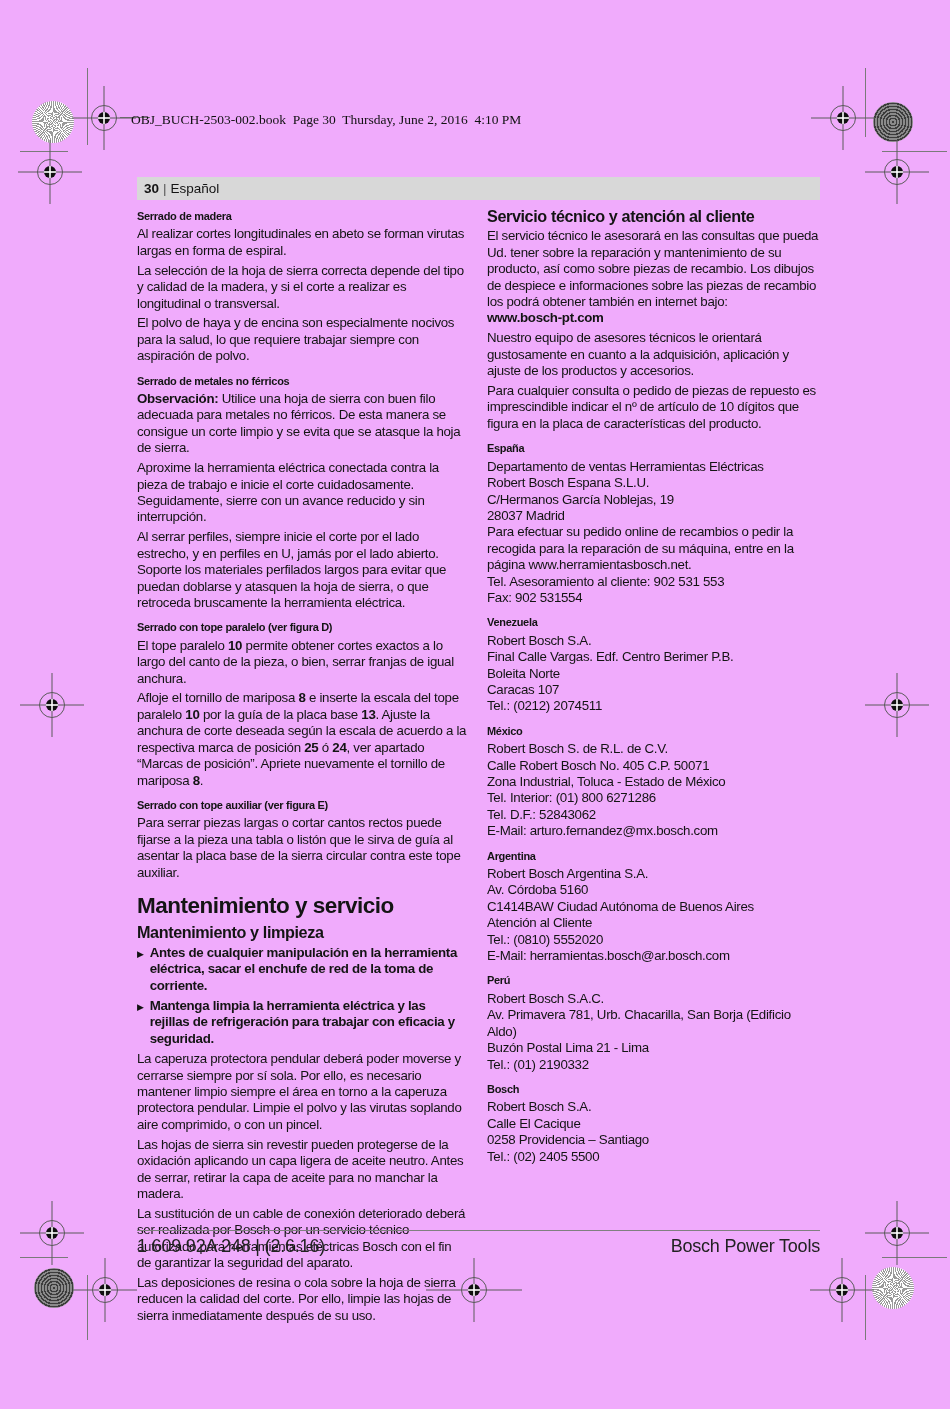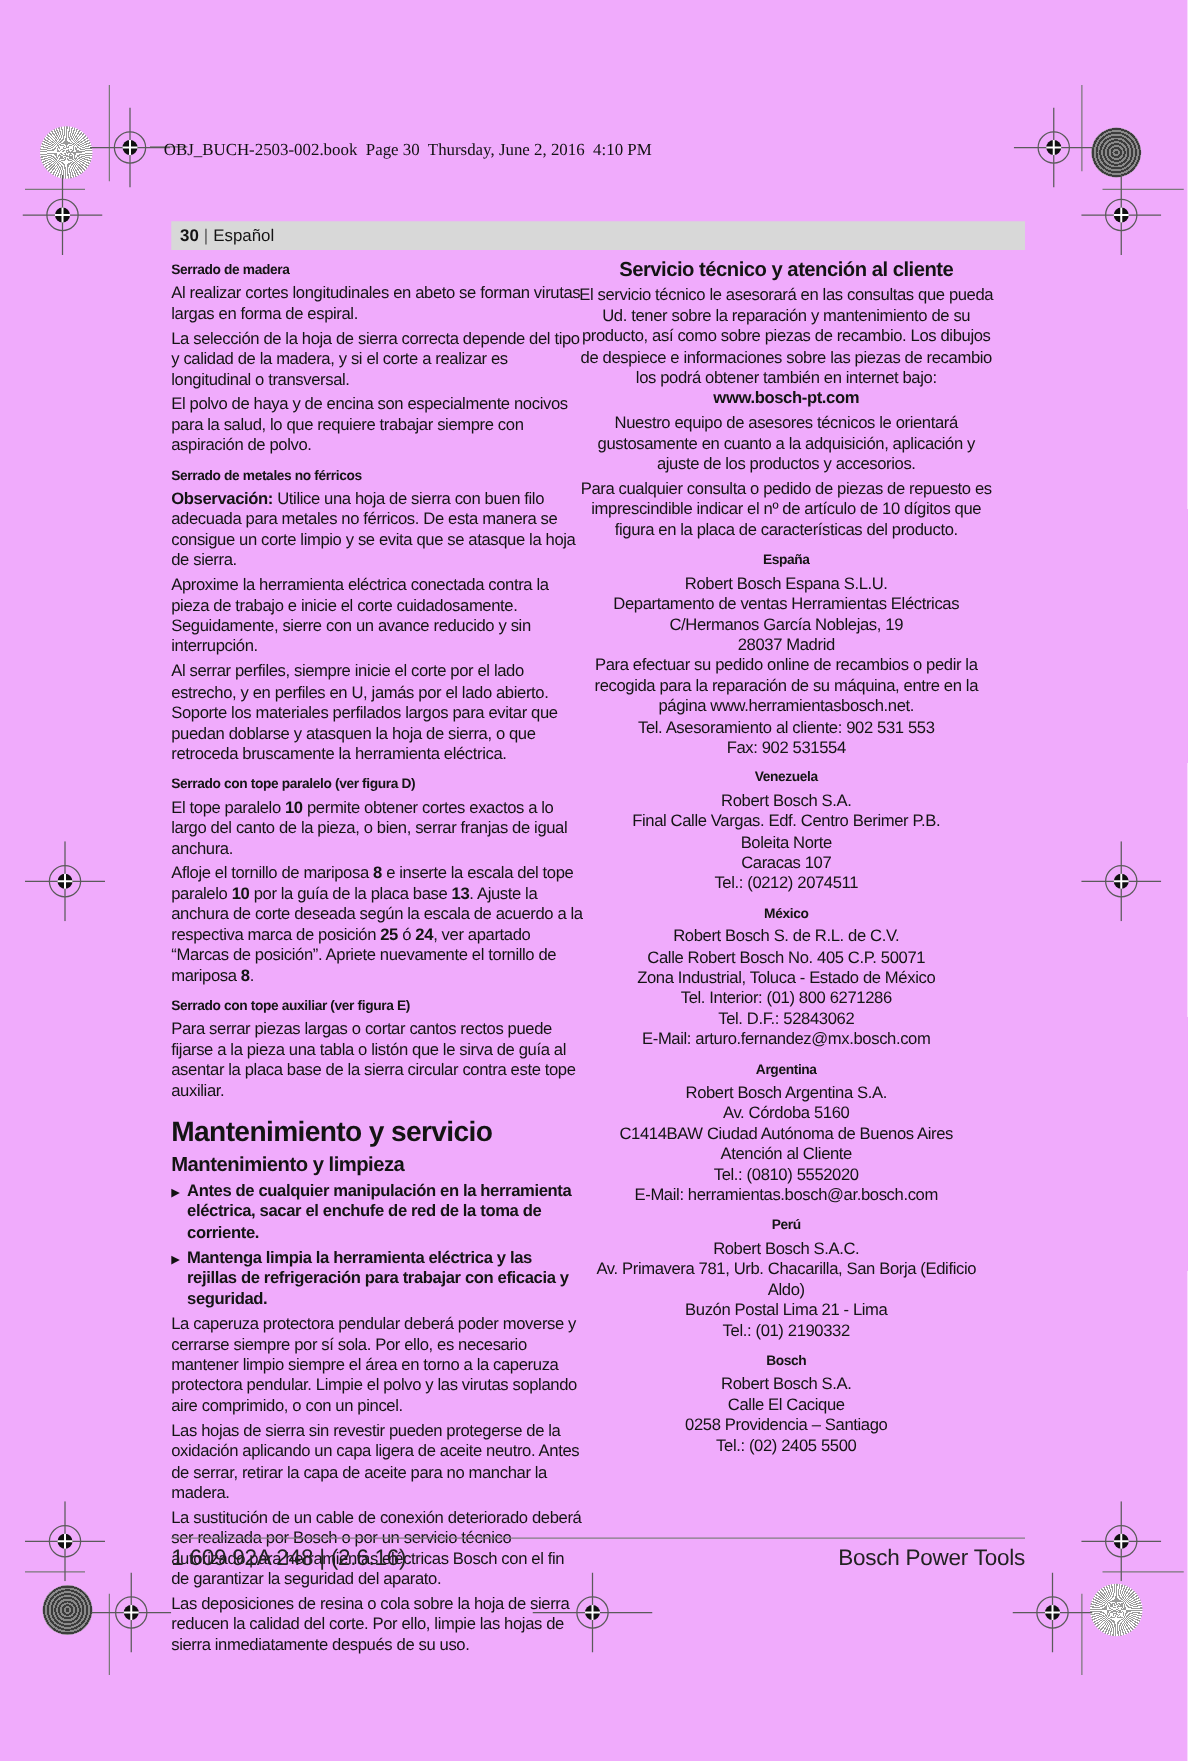--- a/index.html
+++ b/index.html
@@ -25,21 +25,21 @@
   .band .sep{color:#555;padding:0 4px;}
   .footer-rule{position:absolute;left:137px;top:1230px;width:683px;height:0;border-top:1px solid #808080;}
   .footer-text{position:absolute;top:1236px;font-size:18px;letter-spacing:-0.2px;color:#222;}
   #footer-left{left:137px;}
   #footer-right{left:487px;width:333px;text-align:right;}
 
   
   .col{position:absolute;top:208px;font-size:13.3px;line-height:16.4px;letter-spacing:-0.3px;
       text-align:left;hyphens:auto;}
   #col-left{left:137px;width:331px;}
-  #col-right{left:462px;width:334px;text-align:center;}
+  #col-right{left:487px;width:334px;}
   .col p{margin:0 0 3.5px 0;}
   .col h4{font-size:11px;margin:8px 0 2px 0;}
   .col h3{font-size:16.2px;margin:10px 0 4px 0;letter-spacing:-0.4px;}
   .col h1{font-size:22.5px;margin:17px 0 9px 0;letter-spacing:-0.5px;}
   .bold-line{font-weight:bold;margin:0 0 3.5px 0;}
   .no-gap{margin-bottom:0 !important;}
   .bullet{display:flex;margin:0 0 4px 0;}
   .bullet .arrow{flex:0 0 auto;font-size:9px;line-height:16px;margin:1px 6px 0 0;color:#111;}
   .bullet p{font-weight:bold;margin:0;}
   .addr{margin:0 0 2px 0;}
@@ -200,22 +200,22 @@
 
   <div class="col" id="col-right">
     <h3 style="margin-top:0">Servicio técnico y atención al cliente</h3>
     <p class="no-gap">El servicio técnico le asesorará en las consultas que pueda Ud. tener sobre la reparación y mantenimiento de su producto, así como sobre piezas de recambio. Los dibujos de despiece e informaciones sobre las piezas de recambio los podrá obtener también en internet bajo:</p>
     <p class="bold-line">www.bosch-pt.com</p>
     <p>Nuestro equipo de asesores técnicos le orientará gustosamente en cuanto a la adquisición, aplicación y ajuste de los productos y accesorios.</p>
     <p>Para cualquier consulta o pedido de piezas de repuesto es imprescindible indicar el nº de artículo de 10 dígitos que figura en la placa de características del producto.</p>
 
     <h4>España</h4>
     <div class="addr">
+        <div class="addr-line">Departamento de ventas Herramientas Eléctricas</div>
         <div class="addr-line">Robert Bosch Espana S.L.U.</div>
-        <div class="addr-line">Departamento de ventas Herramientas Eléctricas</div>
         <div class="addr-line">C/Hermanos García Noblejas, 19</div>
         <div class="addr-line">28037 Madrid</div>
         <div class="addr-line">Para efectuar su pedido online de recambios o pedir la recogida para la reparación de su máquina, entre en la página www.herramientasbosch.net.</div>
         <div class="addr-line">Tel. Asesoramiento al cliente: 902 531 553</div>
         <div class="addr-line">Fax: 902 531554</div>
       </div>
 
     <h4>Venezuela</h4>
     <div class="addr">
         <div class="addr-line">Robert Bosch S.A.</div>

